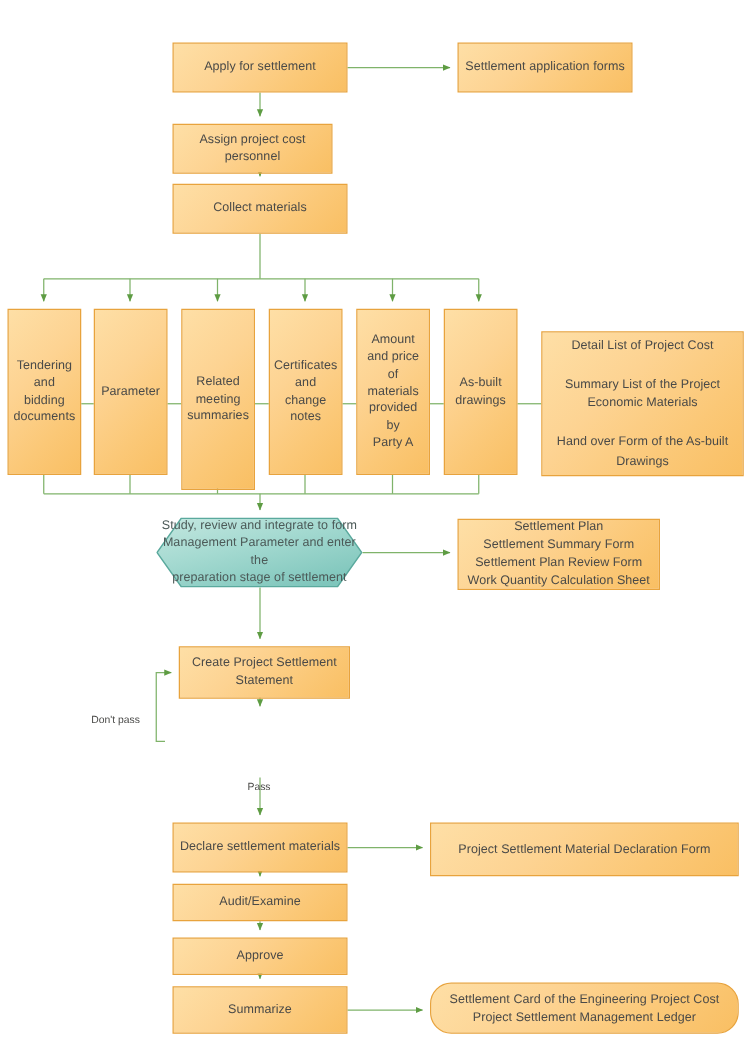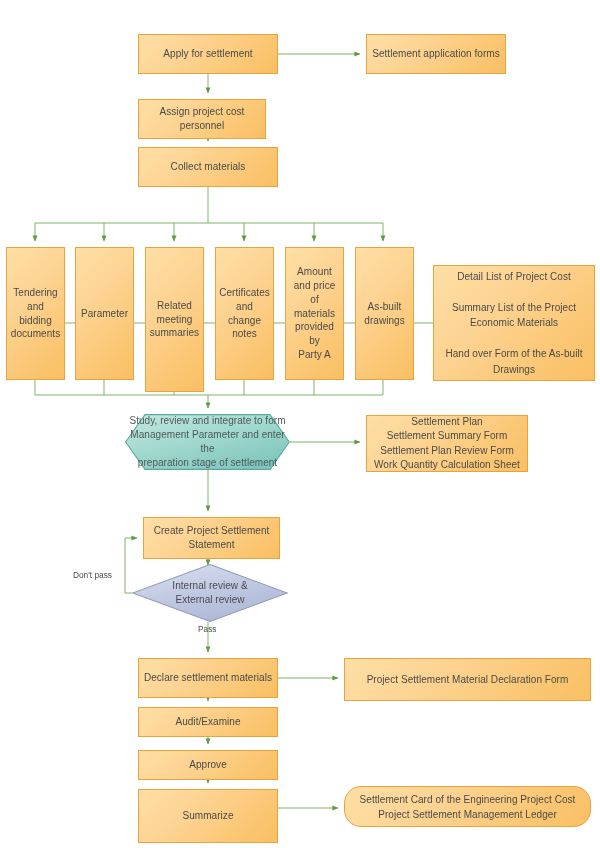--- a/index.html
+++ b/index.html
@@ -230,45 +230,38 @@
 Settlement Summary Form
 Settlement Plan Review Form
 Work Quantity Calculation Sheet</span>
   </div>
 
   <div class="node rect" style="left:143px;top:517px;width:137px;height:42px;">
     <span class="label">Create Project Settlement
 Statement</span>
   </div>
 
-  <div class="node diamondnode" style="left:132px;top:564px;width:156px;height:58px;">
-    <svg class="shape-svg" viewBox="0 0 156 58" preserveAspectRatio="none" xmlns="http://www.w3.org/2000/svg">
-      <polygon points="78,0.6 155.4,29 78,57.4 0.6,29" fill="url(#gradBlue)" stroke="#8e9ab8" stroke-width="1.1"></polygon>
-    </svg>
-    <span class="label">Internal review &amp;
-External review</span>
-  </div>
 
   <div class="node rect" style="left:138px;top:658px;width:140px;height:40px;">
     <span class="label">Declare settlement materials</span>
   </div>
 
   <div class="node rect" style="left:344px;top:658px;width:247px;height:43px;">
     <span class="label">Project Settlement Material Declaration Form</span>
   </div>
 
   <div class="node rect" style="left:138px;top:707px;width:140px;height:30px;">
     <span class="label">Audit/Examine</span>
   </div>
 
   <div class="node rect" style="left:138px;top:750px;width:140px;height:30px;">
     <span class="label">Approve</span>
   </div>
 
-  <div class="node rect" style="left:138px;top:789px;width:140px;height:54px;">
+  <div class="node rect" style="left:138px;top:789px;width:140px;height:38px;">
     <span class="label">Summarize</span>
   </div>
 
   <div class="node rect" style="left:344px;top:786px;width:247px;height:41px;line-height:1.5;border-radius:17px;">
     <span class="label">Settlement Card of the Engineering Project Cost
 Project Settlement Management Ledger</span>
   </div>
 
   <div class="edge-label" style="left:73px;top:570px;">Don't pass</div>
   <div class="edge-label" style="left:198px;top:624px;text-align:center;">Pass</div>

